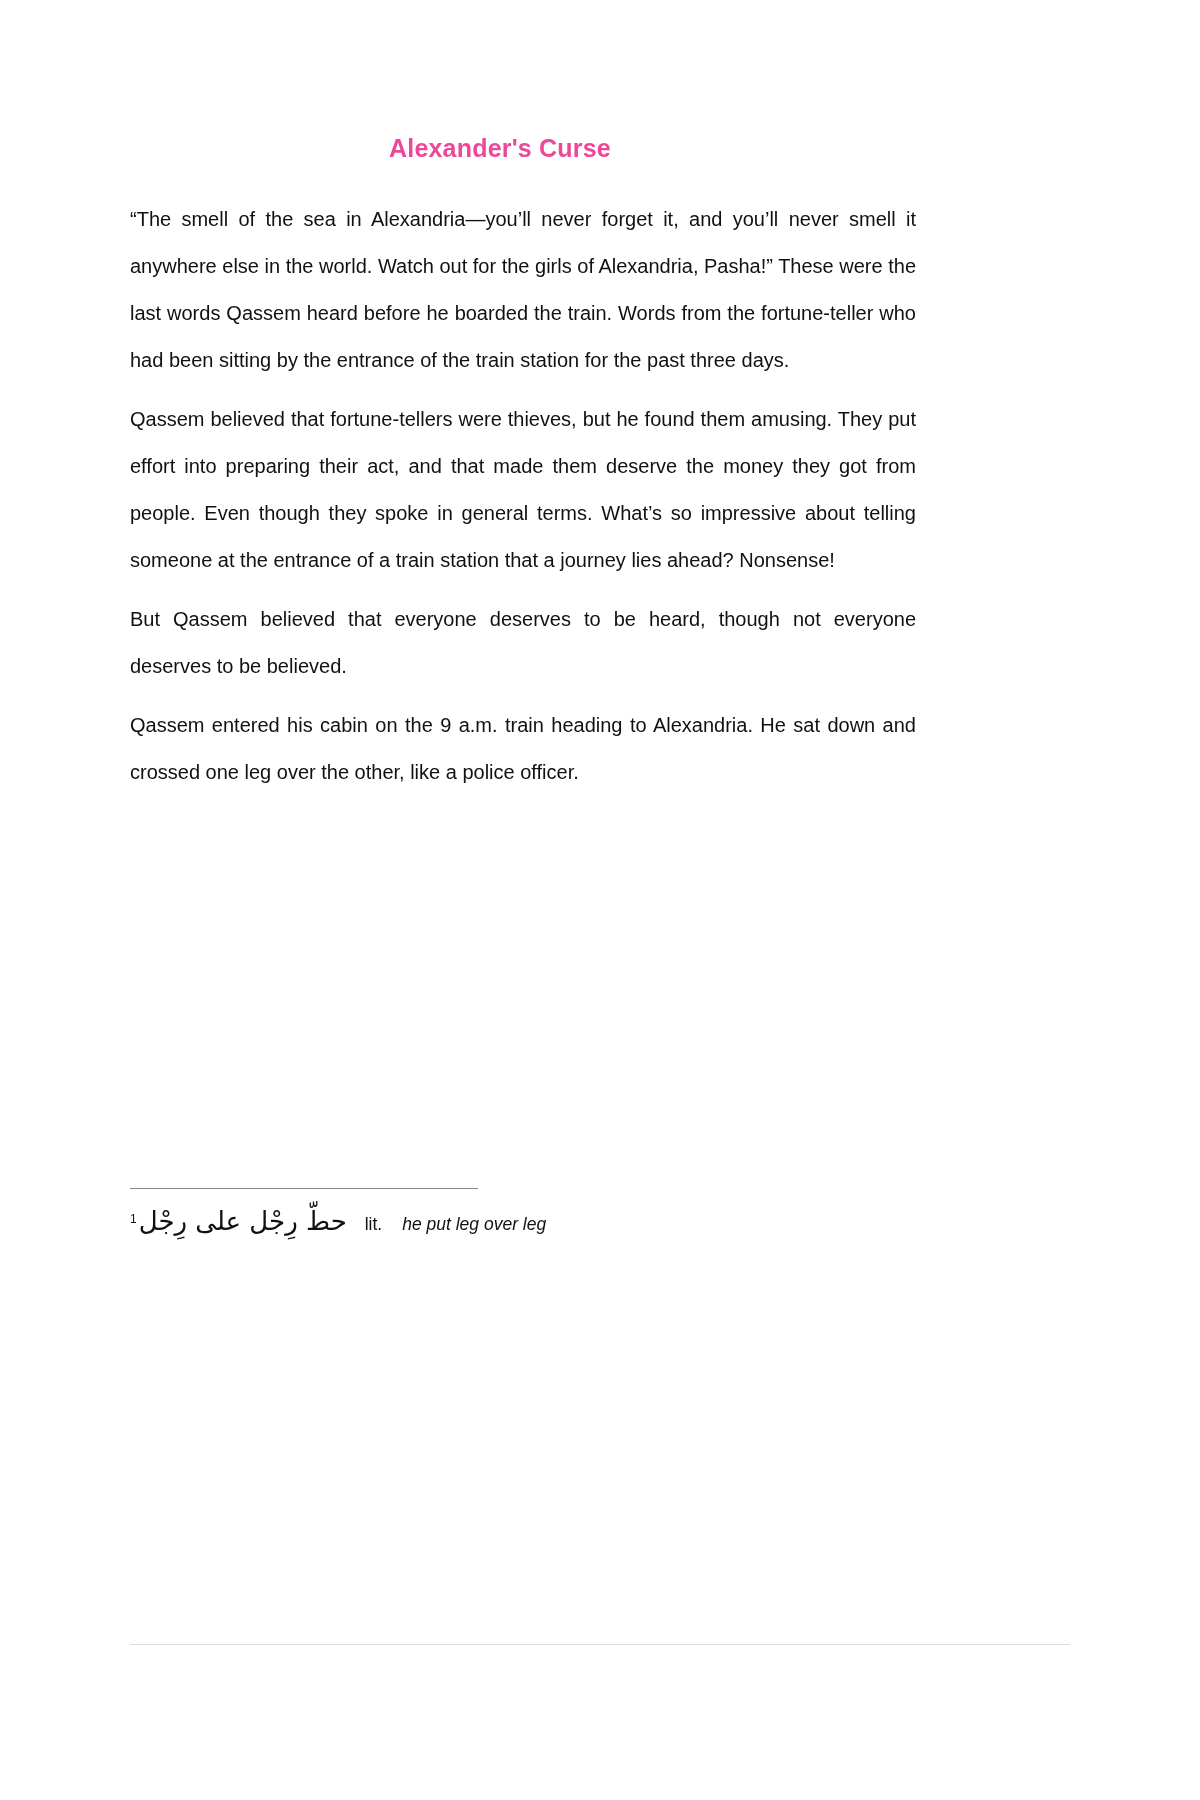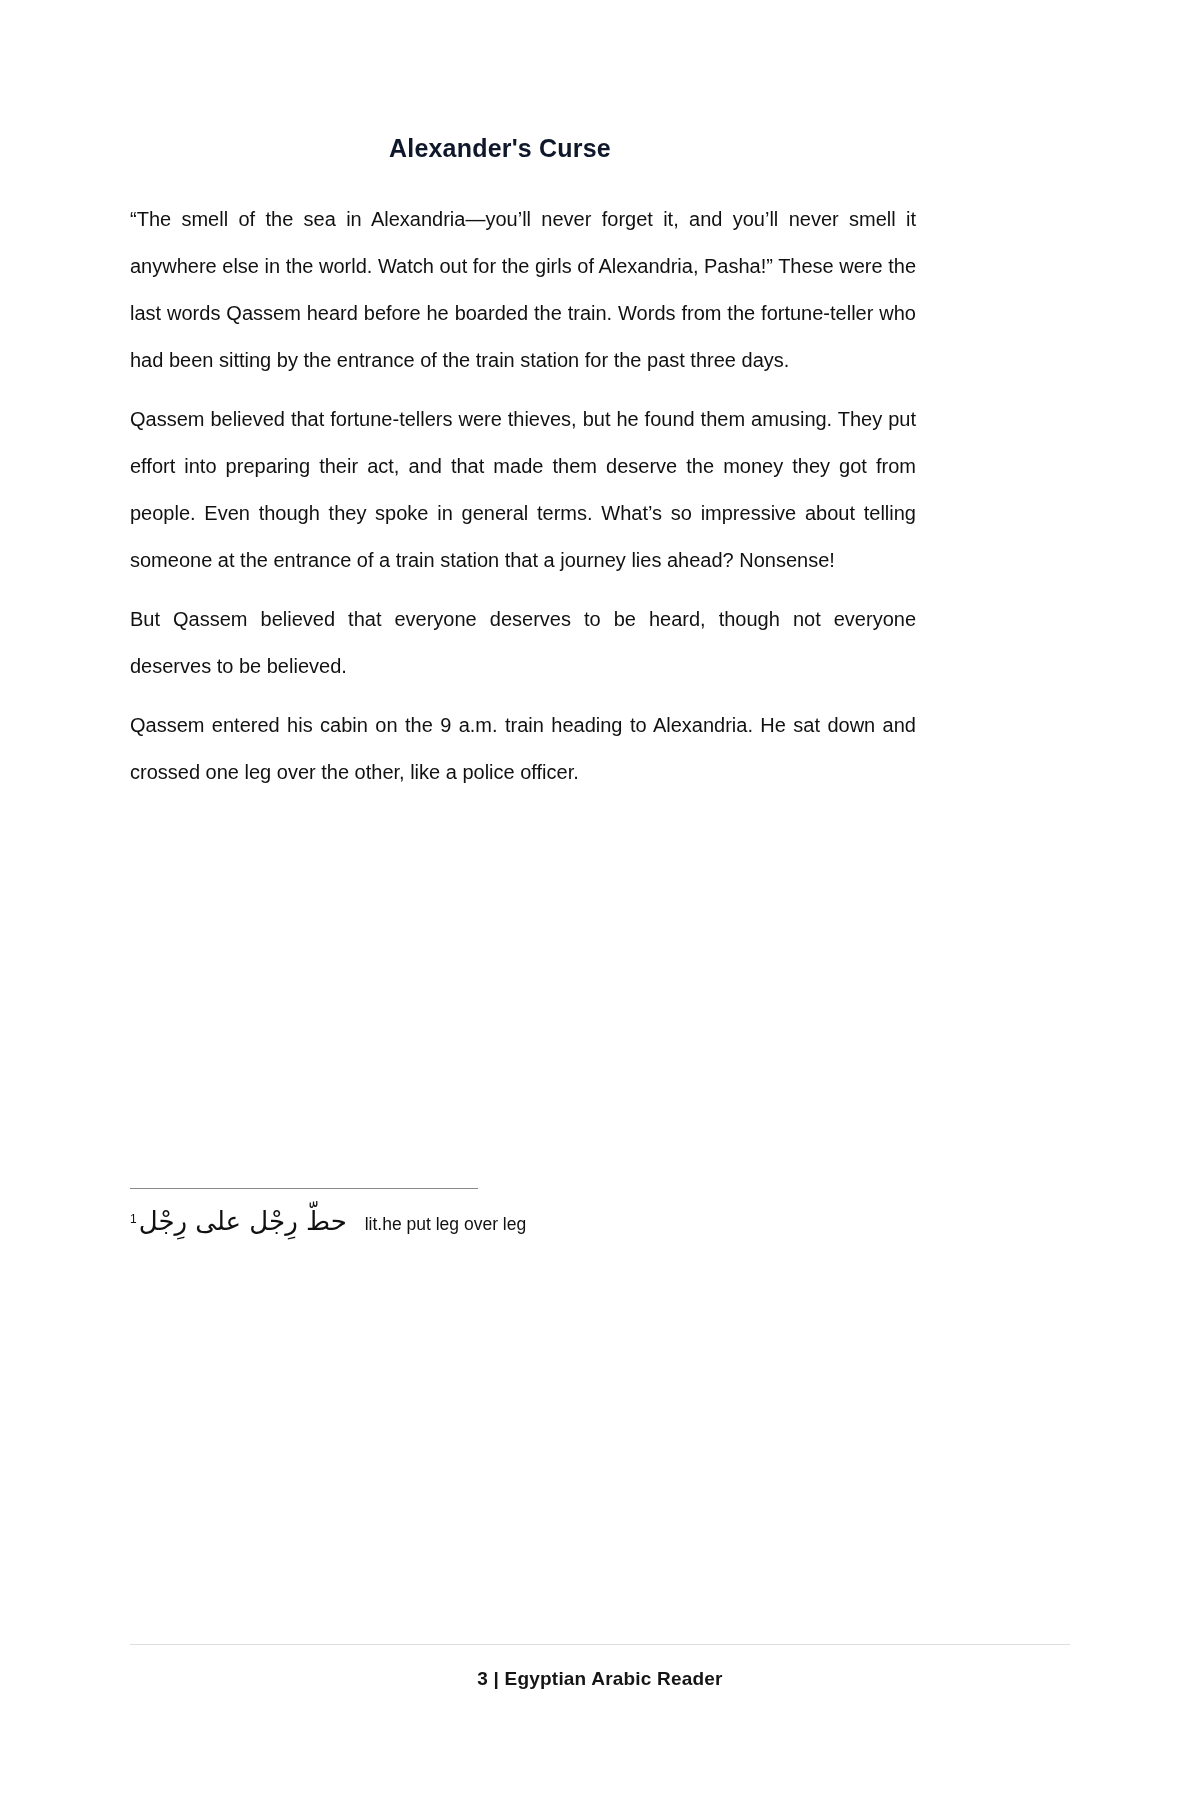--- a/index.html
+++ b/index.html
@@ -28,21 +28,21 @@
   
   .chapter-title {
     position: absolute;
     top: 134px;
     left: 0;
     width: 1000px;
     text-align: center;
     font-size: 25px;
     font-weight: bold;
     letter-spacing: 0.2px;
-    color: #0f172a;
+    color: #ec4899;
     margin: 0;
   }
 
   
   .content {
     position: absolute;
     top: 196px;
     left: 130px;
     width: 786px;
   }
@@ -96,21 +96,22 @@
     direction: rtl;
     unicode-bidi: isolate;
     font-size: 26px;
   }
 
   .footnote-lit {
     margin-left: 18px;
   }
 
   .footnote-gloss {
-    margin-left: 0;
+    font-style: italic;
+    margin-left: 20px;
   }
 
   
   .footer-rule {
     position: absolute;
     top: 1644px;
     left: 130px;
     width: 940px;
     height: 0;
     border-top: 1px solid #dedede;
@@ -143,15 +144,14 @@
   </div>
 
   <div class="footnote-area">
     <div class="footnote-rule"></div>
     <div class="footnote">
       <span class="footnote-marker">1</span><span class="footnote-arabic">حط<span style="color: rgb(227, 160, 24);">ّ</span> ر<span style="color: rgb(227, 160, 24);">ِ</span>ج<span style="color: rgb(227, 160, 24);">ْ</span>ل على ر<span style="color: rgb(227, 160, 24);">ِ</span>ج<span style="color: rgb(227, 160, 24);">ْ</span>ل</span><span class="footnote-lit">lit.</span><span class="footnote-gloss">he put leg over leg</span>
     </div>
   </div>
 
   <div class="footer-rule"></div>
-  <div class="footer">3 | Egyptian Arabic Reader</div>
 
 </div>
 
 </body></html>

